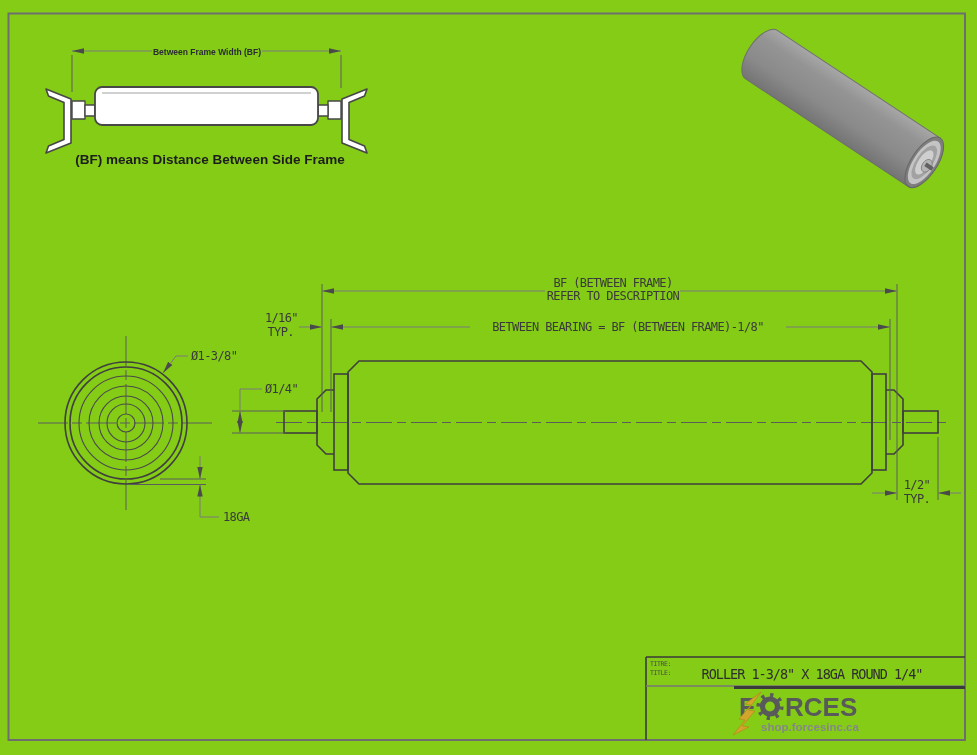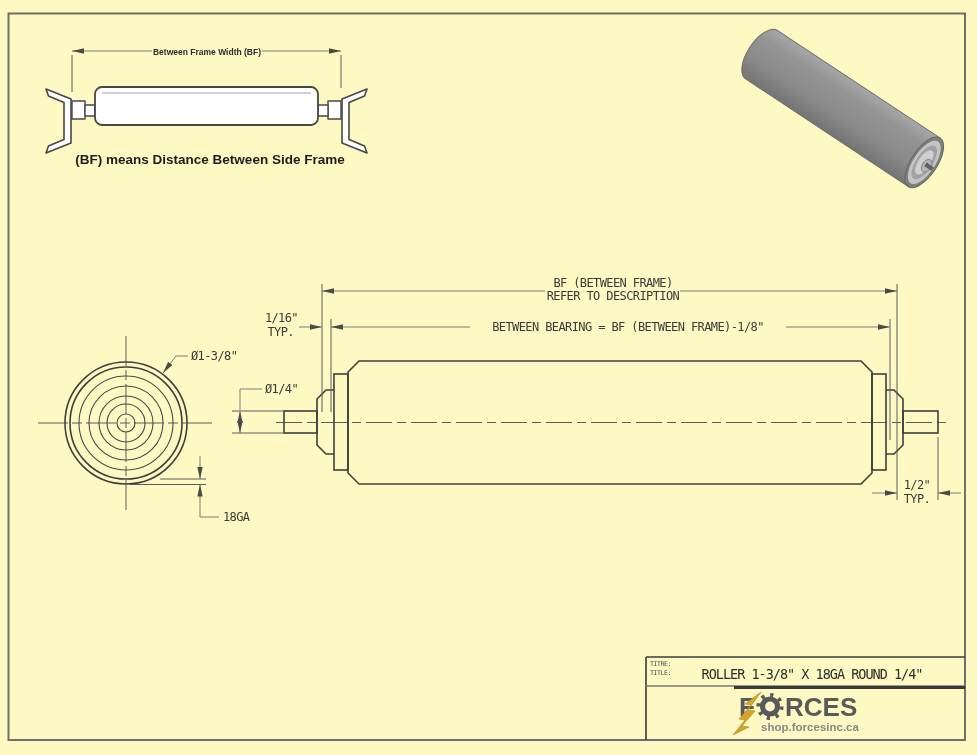--- a/index.html
+++ b/index.html
@@ -1,16 +1,16 @@
 <!DOCTYPE html>
 <html><head>
 <meta charset="utf-8">
 <style>
   html,body{margin:0;padding:0;background:#ffffff;}
-  .sheet{position:relative;width:977px;height:755px;background:#fef9c3;overflow:hidden;
+  .sheet{position:relative;width:977px;height:755px;background:#84cc16;overflow:hidden;
          font-family:"Liberation Sans",sans-serif;text-align:right;}
   svg{position:absolute;left:0;top:0;}
   text{user-select:none;}
   .cad{font-family:"DejaVu Sans Mono",monospace;font-size:12px;fill:#3a3a3a;letter-spacing:-0.6px;}
   .cad-sm{font-family:"DejaVu Sans Mono",monospace;font-size:12px;fill:#3a3a3a;letter-spacing:-0.6px;}
   .cad-title{font-family:"DejaVu Sans Mono",monospace;font-size:13.5px;fill:#2e2e2e;letter-spacing:-1px;}
   .tiny-label{font-family:"DejaVu Sans Mono",monospace;font-size:6.5px;fill:#4a4a4a;letter-spacing:-0.4px;}
   .bf-dim-label{font-family:"Liberation Sans",sans-serif;font-size:8.5px;font-weight:bold;fill:#2b2b33;}
   .bf-caption{font-family:"Liberation Sans",sans-serif;font-size:13.5px;font-weight:bold;fill:#1d1d1d;}
   .brand{font-family:"Liberation Sans",sans-serif;font-weight:bold;font-size:26px;fill:#58595b;}

